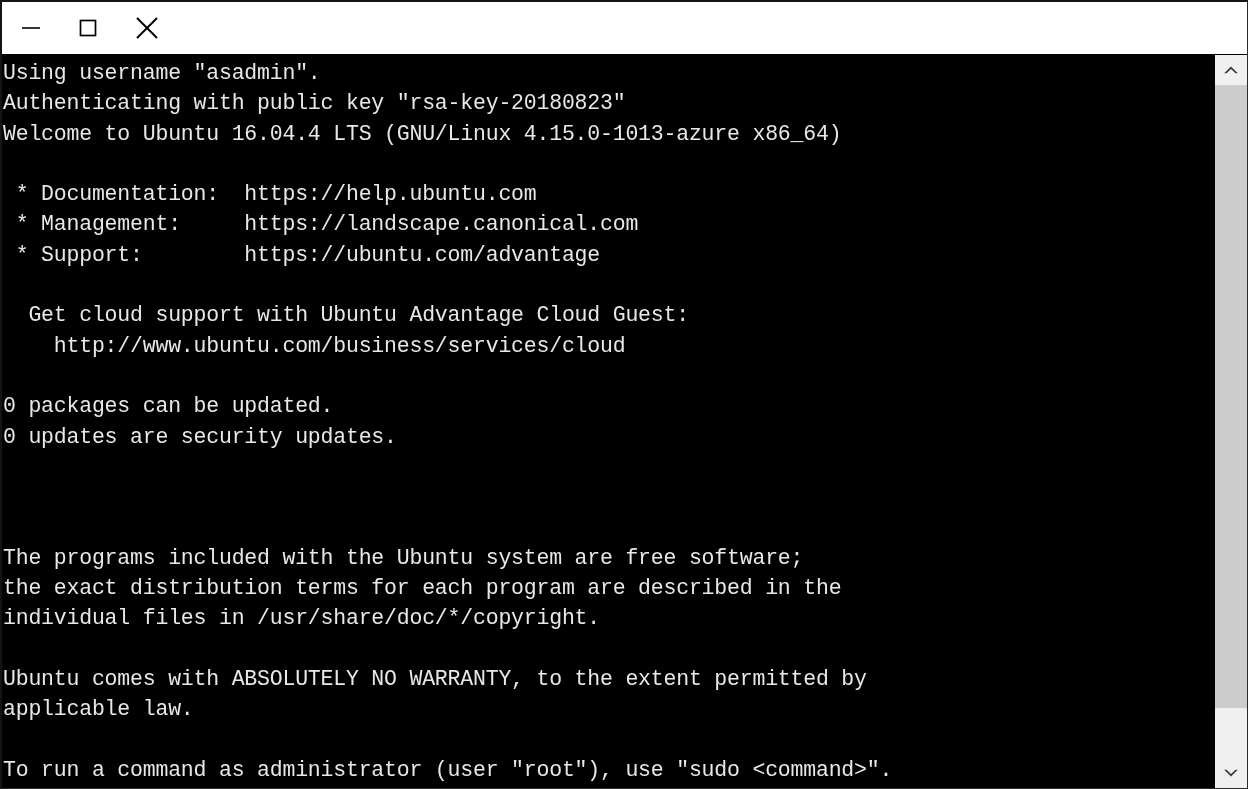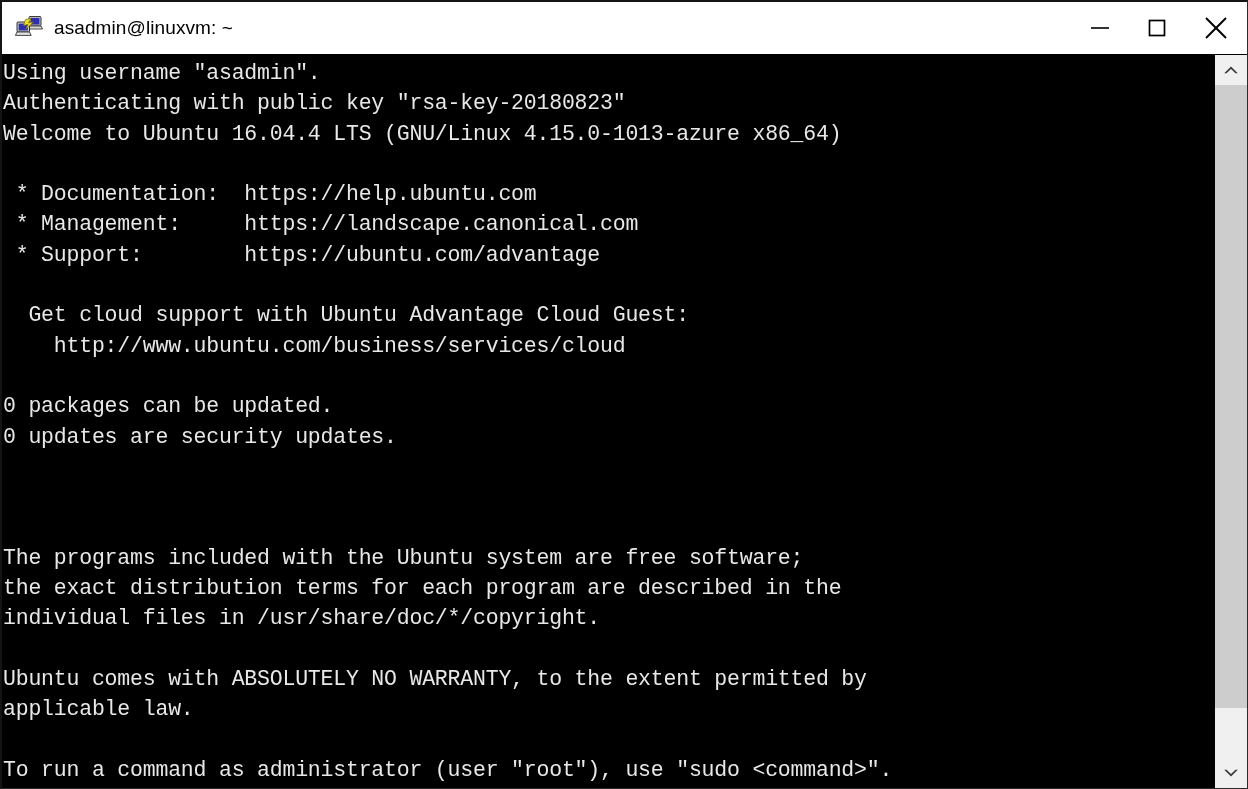--- a/index.html
+++ b/index.html
@@ -159,39 +159,20 @@
     background: #cdcdcd;
     cursor: default;
   }
 </style>
 </head>
 <body>
 
 <div id="window">
 
   <div id="titlebar">
-    <div id="title-left">
-
-      <span id="app-icon">
-        <svg width="30" height="30" viewBox="0 0 30 30" xmlns="http://www.w3.org/2000/svg">
-
-          <rect x="15" y="3.5" width="12" height="9.5" rx="1" fill="#b9b9b9" stroke="#3a3a3a" stroke-width="1"></rect>
-          <rect x="16.6" y="5" width="8.8" height="6.5" fill="#2b2fb0"></rect>
-          <path d="M15 13 L27 13 L28.5 16 L13.6 16 Z" fill="#d8d8d8" stroke="#3a3a3a" stroke-width="0.9"></path>
-
-          <rect x="3" y="9" width="12.5" height="10" rx="1" fill="#cfcfcf" stroke="#303030" stroke-width="1"></rect>
-          <rect x="4.6" y="10.6" width="9.3" height="6.9" fill="#2b2fb0"></rect>
-          <path d="M3 19 L15.5 19 L17.2 22.4 L1.4 22.4 Z" fill="#e2e2e2" stroke="#303030" stroke-width="0.9"></path>
-
-          <path d="M11.5 6.5 L17.2 5.4 L14.4 9.8 L19.4 9 L11.8 16.4 L14 11.4 L9.6 12.4 Z" fill="#f5e11a" stroke="#7a6c00" stroke-width="0.7" stroke-linejoin="round"></path>
-        </svg>
-      </span>
-
-      <span id="title-text">asadmin@linuxvm: ~</span>
-    </div>
 
     <div id="window-controls">
       <button class="winbtn" aria-label="Minimize">
         <span>
           <svg width="26" height="26" viewBox="0 0 26 26" xmlns="http://www.w3.org/2000/svg">
             <line x1="4" y1="13" x2="22" y2="13" stroke="#000000" stroke-width="1.6"></line>
           </svg>
         </span>
       </button>
       <button class="winbtn" aria-label="Maximize">

